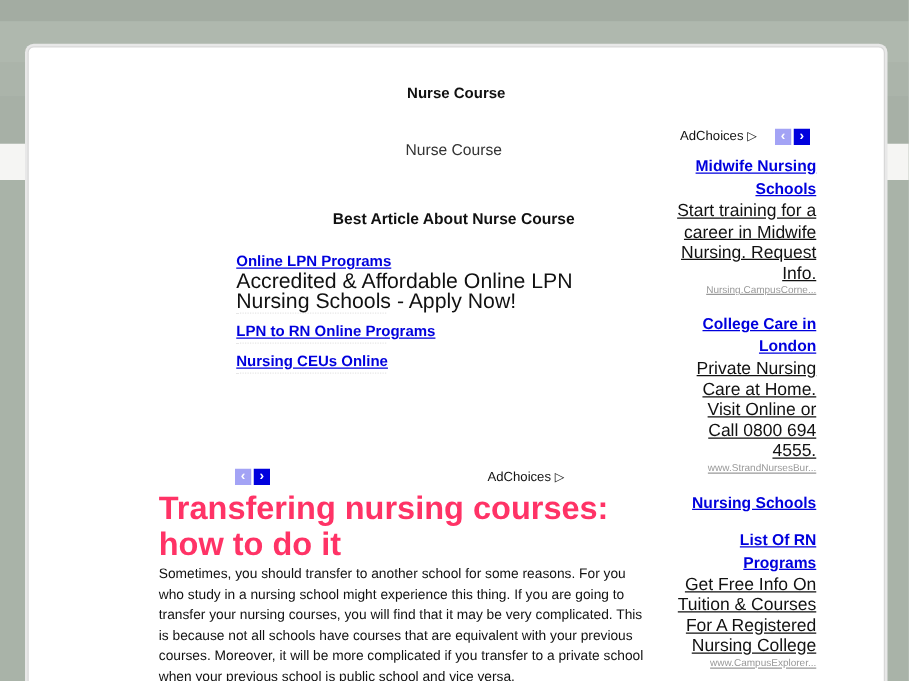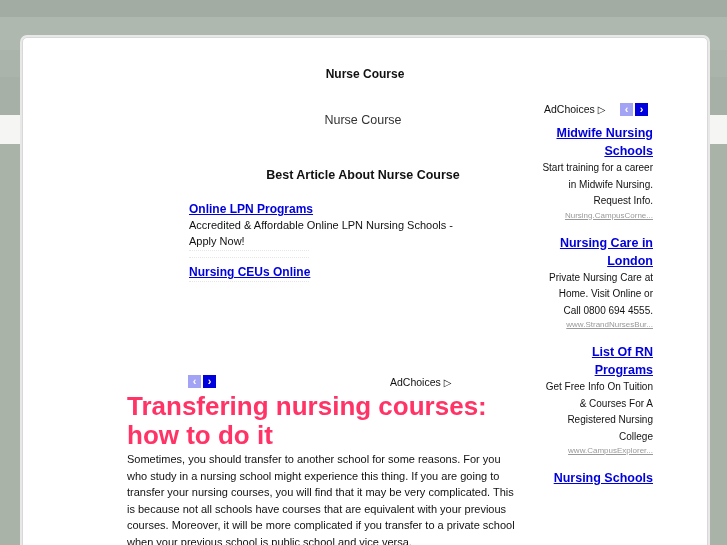--- a/index.html
+++ b/index.html
@@ -28,21 +28,21 @@
   .center-head { position:absolute; left:100px; width:480px; text-align:center; color:#111; }
   .h-sub { top:75px; font-size:12.5px; color:#333; }
   .h-main { top:94px; font-size:12.5px; font-weight:bold;margin-top:36px; }
 
   .adblock { position:absolute; left:166px; top:127px; width:270px;margin-top:36px; }
   .ad { margin-bottom:5px; }
   .ad-title {
     display:block; color:#0000dd; font-weight:bold; font-size:12px;
     text-decoration:underline; line-height:16px; cursor:pointer;
   }
-  .ad-desc { font-size:11px; color:#111; line-height:16px; }
+  .ad-desc { font-size:17px; color:#111; line-height:16px; }
   .ad-sep { height:1px; border-top:1px dotted #e6e6e6; width:120px; margin:1px 0 0 0; }
 
   .navbtns { position:absolute; display:flex; gap:2px; }
   .nb { width:13px; height:13px; display:flex; align-items:center; justify-content:center;
         font-size:11px; font-weight:bold; color:#fff; cursor:pointer; line-height:13px; }
   .nb.prev { background:#a3a3f5; }
   .nb.next { background:#0000dd; }
   .adchoices { position:absolute; font-size:10.5px; color:#111; cursor:pointer; }
   .adchoices .tri { font-size:10px; }
 
@@ -54,21 +54,21 @@
     position:absolute; left:104px; top:413px; width:392px;
     font-size:11px; color:#111; line-height:16.5px;
   }
 
   .sidebar { position:absolute; left:518px; top:86px; width:112px;text-align:right; }
   .sad { margin-bottom:12px; }
   .sad-title {
     display:block; color:#0000dd; font-weight:bold; font-size:12.5px;
     text-decoration:underline; line-height:18px; cursor:pointer;
   }
-  .sad-desc { font-size:10px; color:#111; line-height:16.5px; }
+  .sad-desc { font-size:14px; color:#111; line-height:16.5px;text-decoration:underline; }
   .sad-url { font-size:8px; color:#999; text-decoration:underline; line-height:12px; cursor:pointer; white-space:nowrap;padding-left:20px; }
 </style>
 </head>
 <body>
 
 <div class="band b1"></div>
 <div class="band b2"></div>
 <div class="band b3"></div>
 <div class="band b4"></div>
 <div class="band b5"></div>
@@ -79,20 +79,21 @@
   <div class="center-head h-sub">Nurse Course</div>
   <div class="center-head h-main">Best Article About Nurse Course</div>
 
   <div class="adblock">
     <div class="ad">
       <a class="ad-title">Online LPN Programs</a>
       <div class="ad-desc">Accredited &amp; Affordable Online LPN Nursing Schools - Apply Now!</div>
       <div class="ad-sep"></div>
     </div>
     <div class="ad">
+      <a class="ad-title">LPN to RN Online Programs</a>
       <div class="ad-sep"></div>
     </div>
     <div class="ad">
       <a class="ad-title">Nursing CEUs Online</a>
       <div class="ad-sep"></div>
     </div>
   </div>
 
   <div class="navbtns" style="left:165px; top:337px;">
     <div class="nb prev">‹</div>
@@ -115,26 +116,26 @@
     <div class="nb next">›</div>
   </div>
 
   <div class="sidebar">
     <div class="sad">
       <a class="sad-title">Midwife Nursing Schools</a>
       <div class="sad-desc">Start training for a career in Midwife Nursing. Request Info.</div>
       <div class="sad-url">Nursing.CampusCorne...</div>
     </div>
     <div class="sad">
-      <a class="sad-title">Nursing Care in London</a>
+      <a class="sad-title">College Care in London</a>
       <div class="sad-desc">Private Nursing Care at Home. Visit Online or Call 0800 694 4555.</div>
       <div class="sad-url">www.StrandNursesBur...</div>
+    </div>
+    <div class="sad">
+      <a class="sad-title">Nursing Schools</a>
     </div>
     <div class="sad">
       <a class="sad-title">List Of RN Programs</a>
       <div class="sad-desc">Get Free Info On Tuition &amp; Courses For A Registered Nursing College</div>
       <div class="sad-url">www.CampusExplorer...</div>
     </div>
-    <div class="sad">
-      <a class="sad-title">Nursing Schools</a>
-    </div>
   </div>
 </div>
 
 </body></html>

